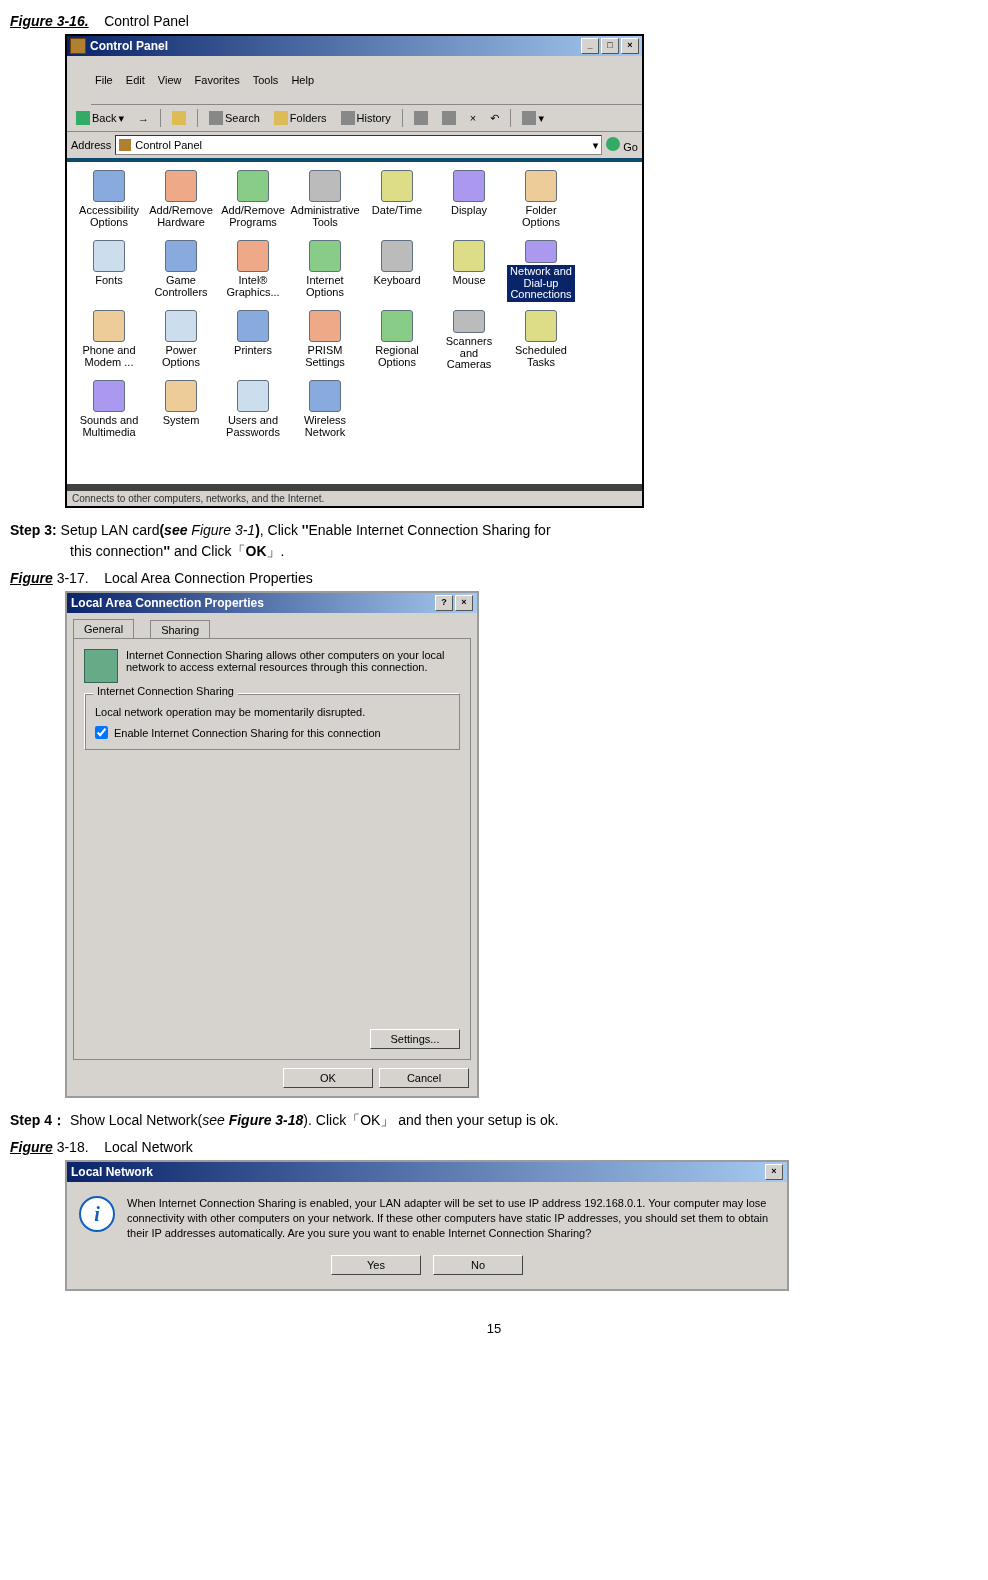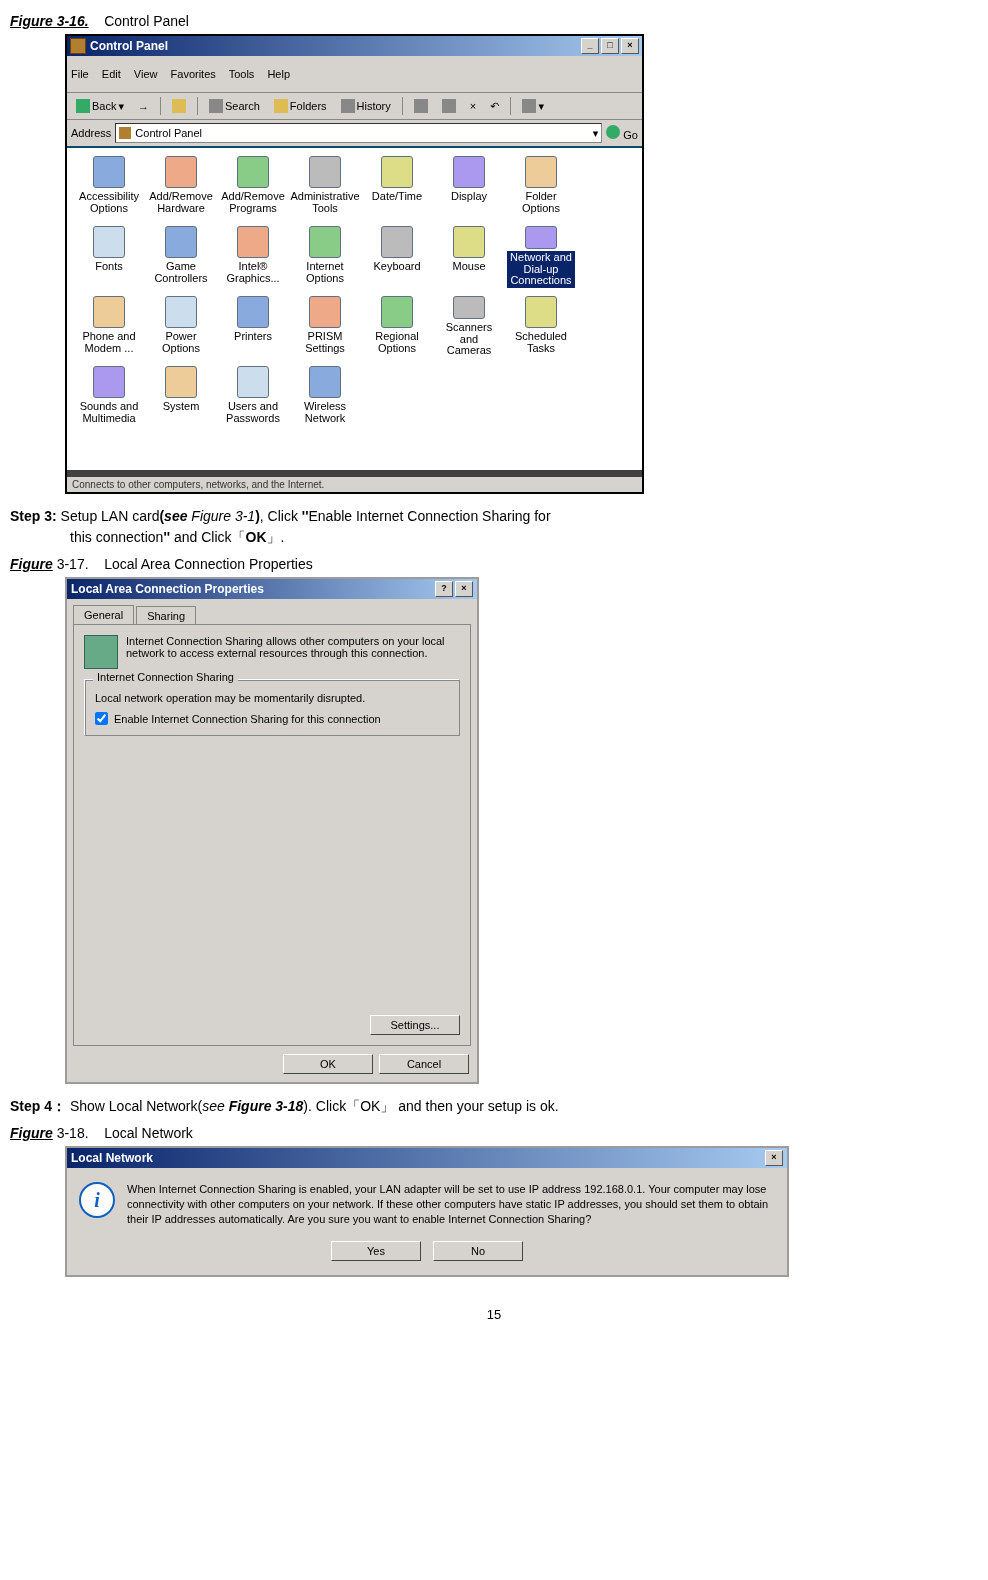--- a/index.html
+++ b/index.html
@@ -49,23 +49,24 @@
     border: 1px solid #fff;
     border-right-color: #555; border-bottom-color: #555;
     margin-left: 2px;
     font-size: 9px;
     text-align: center;
     line-height: 12px;
     color: #000;
   }
   .menubar {
     background: #d6d3ce;
-    padding: 12px 4px;
+    padding: 18px 4px;
     font-size: 11px;
     border-bottom: 1px solid #888;
+    margin-left: 24px;
   }
   .menubar span { margin-right: 10px; }
   .toolbar {
     background: #d6d3ce;
     padding: 3px 4px;
     font-size: 11px;
     border-bottom: 1px solid #888;
     display: flex;
     align-items: center;
     gap: 4px;
@@ -75,21 +76,21 @@
     border: 1px solid transparent;
     display: flex; align-items: center; gap: 2px;
   }
   .toolbar .sep { width:1px; height:18px; background:#888; margin:0 2px; }
   .tb-icon { width:14px; height:14px; background:#888; display:inline-block; }
   .addressbar {
     background: #d6d3ce;
     padding: 3px 4px;
     font-size: 11px;
     display:flex; align-items:center;
-    border-bottom: 2px solid #0c4a6e;
+    border-bottom: 4px solid #0c4a6e;
   }
   .addressbar .addr-field {
     flex:1; background:white; border:1px inset #888;
     height:18px; margin: 0 4px; display:flex; align-items:center;
     padding:0 3px; font-size:11px;
   }
   .cp-content {
     background: white;
     min-height: 310px;
     padding: 6px;
@@ -146,21 +147,21 @@
   .tabs {
     padding: 6px 6px 0 6px;
     display:flex;
   }
   .tab {
     font-size: 11px;
     padding: 3px 10px;
     background: #d6d3ce;
     border: 1px solid #888;
     border-bottom: none;
-    margin-right: 2px;
+    margin-right: 16px;
   }
   .tab.active { background: #d6d3ce; position:relative; top:1px; }
   .tab-panel {
     margin: 0 6px;
     border: 1px solid #888;
     background: #d6d3ce;
     padding: 10px;
     min-height: 400px;
     font-size: 11px;
     position: relative;

